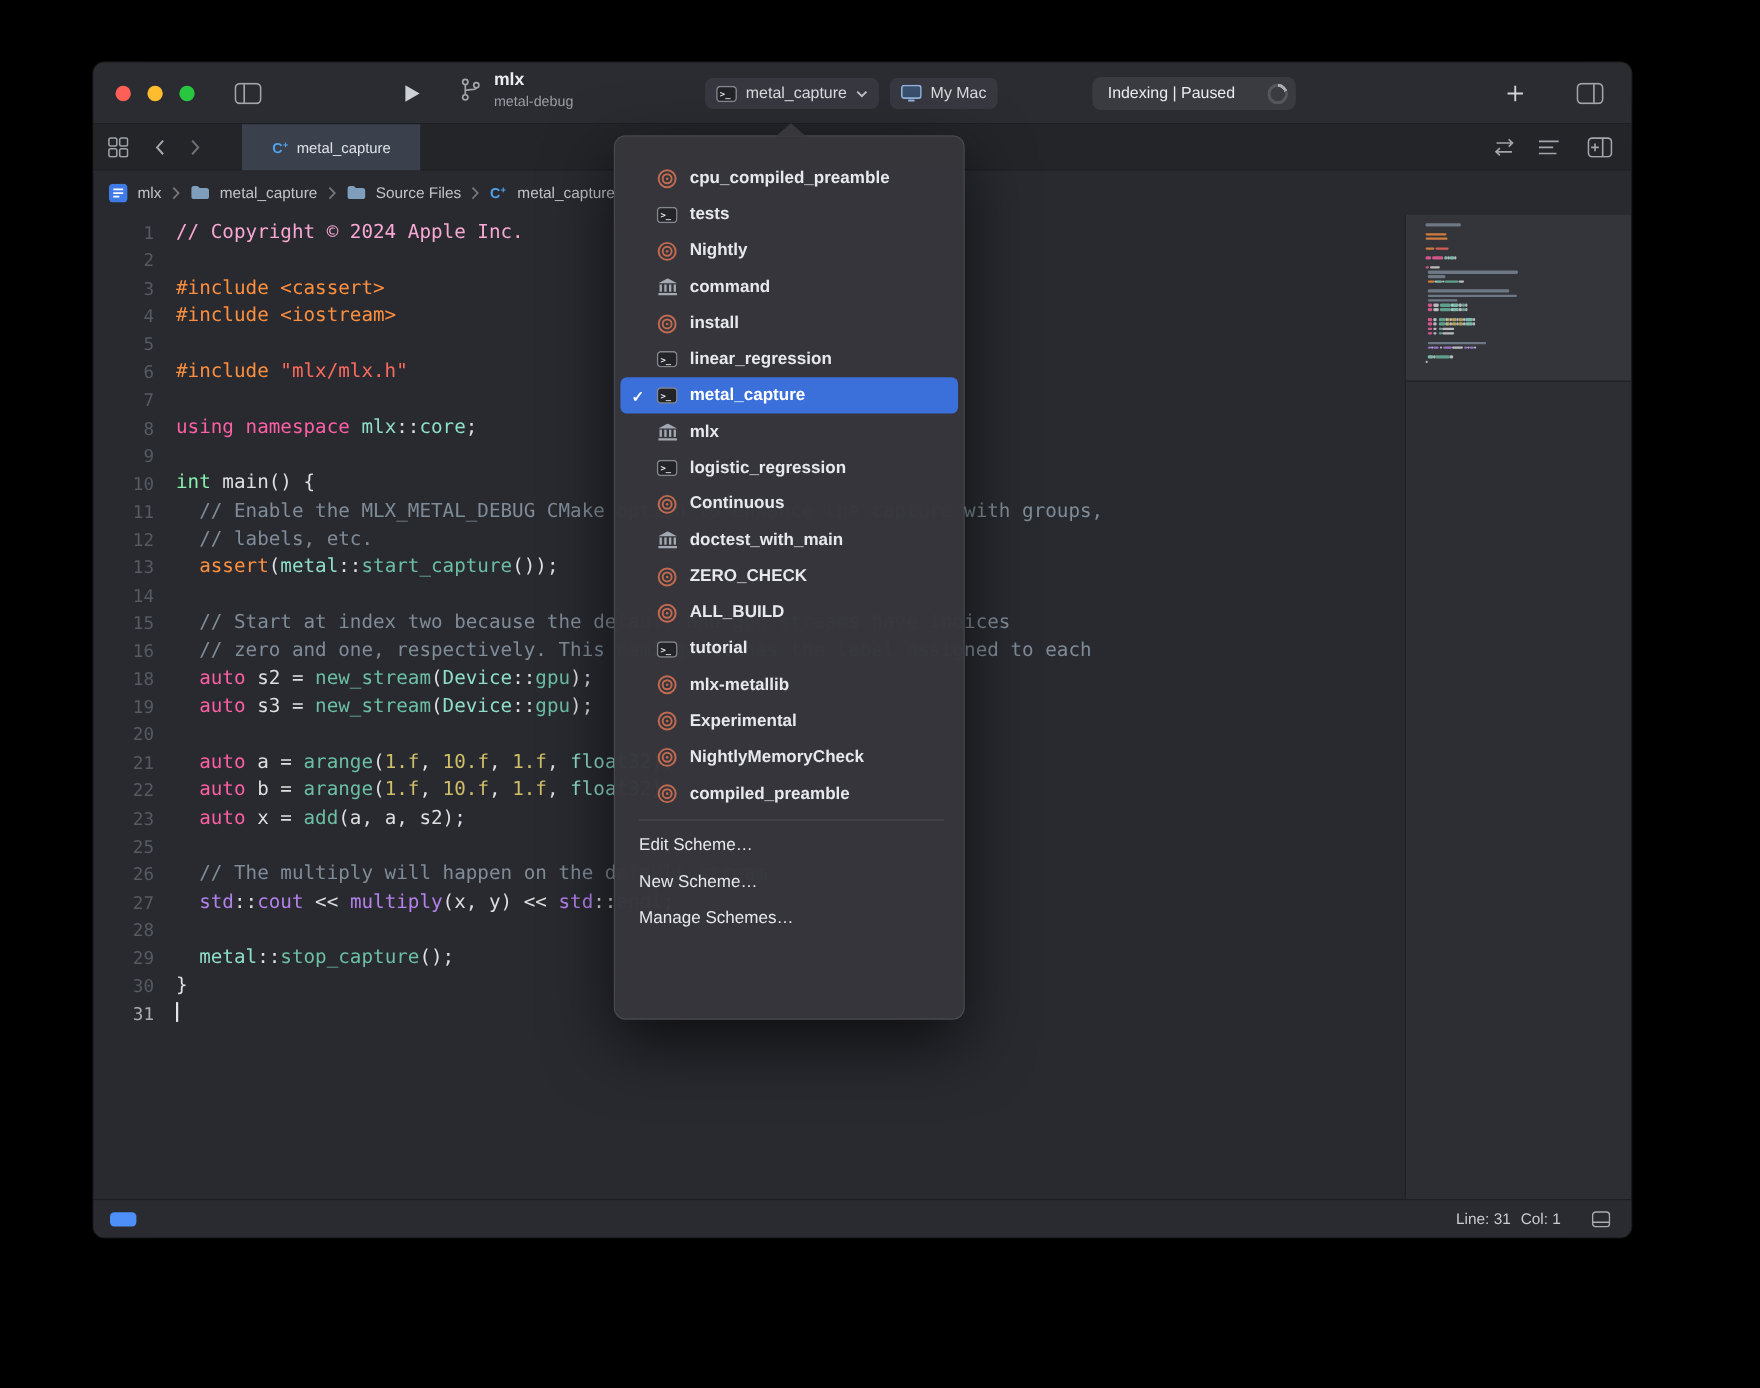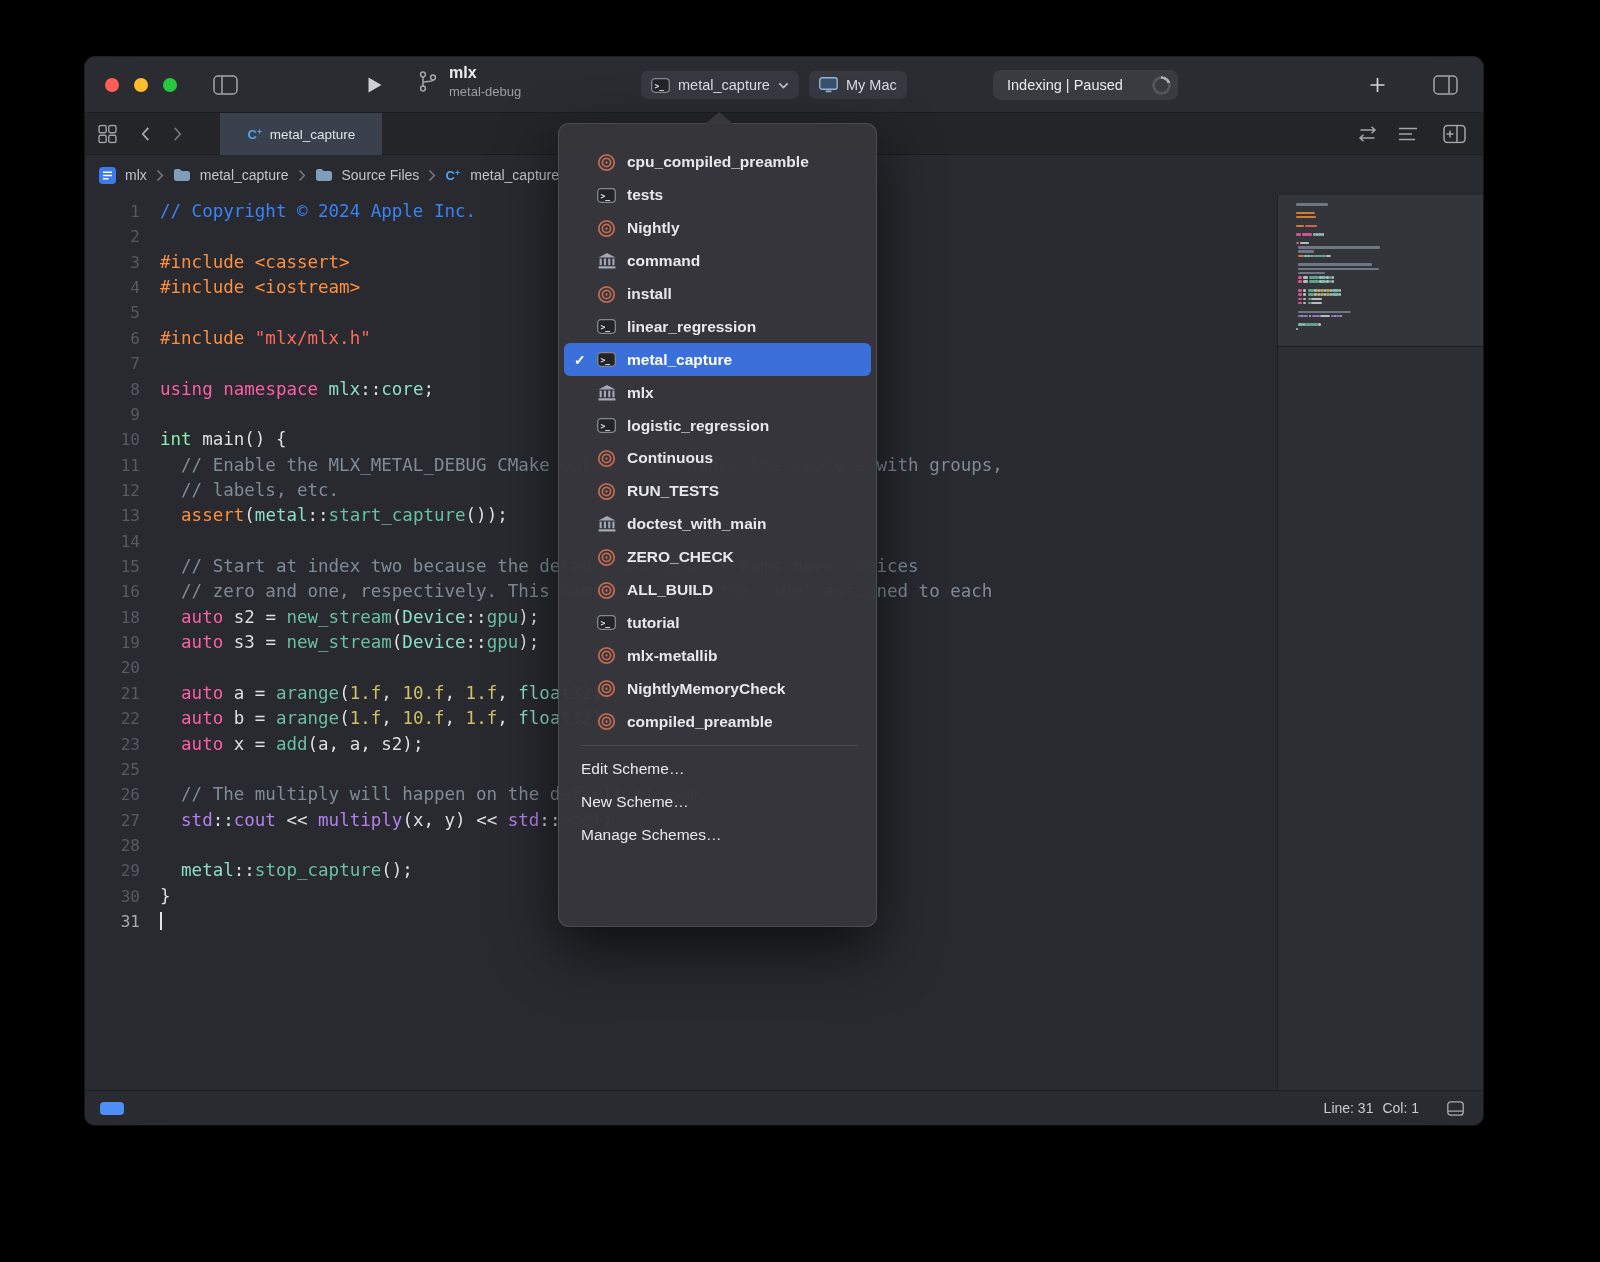--- a/index.html
+++ b/index.html
@@ -260,21 +260,21 @@
         <svg width="16" height="15" viewBox="0 0 16 15">
           <text x="0.5" y="12" font-size="13" font-weight="bold" fill="#53A3EC" font-family="Liberation Sans, sans-serif">C</text>
           <text x="10" y="7.5" font-size="8.5" font-weight="bold" fill="#53A3EC" font-family="Liberation Sans, sans-serif">+</text>
         </svg>
       </span>
       <span class="crumb-label">metal_capture</span>
     </div>
 
   <div class="editor">
     <div class="code-area">
-        <div class="code-line"><span class="line-num">1</span><span class="line-code"><span style="color: #3b82f6;">// Copyright © 2024 Apple Inc.</span></span></div>
+        <div class="code-line"><span class="line-num">1</span><span class="line-code"><span style="color: #f9a8d4;">// Copyright © 2024 Apple Inc.</span></span></div>
         <div class="code-line"><span class="line-num">2</span><span class="line-code"></span></div>
         <div class="code-line"><span class="line-num">3</span><span class="line-code"><span style="color: rgb(253, 143, 63);">#include &lt;cassert&gt;</span></span></div>
         <div class="code-line"><span class="line-num">4</span><span class="line-code"><span style="color: rgb(253, 143, 63);">#include &lt;iostream&gt;</span></span></div>
         <div class="code-line"><span class="line-num">5</span><span class="line-code"></span></div>
         <div class="code-line"><span class="line-num">6</span><span class="line-code"><span style="color: rgb(253, 143, 63);">#include </span><span style="color: rgb(252, 106, 93);">"mlx/mlx.h"</span></span></div>
         <div class="code-line"><span class="line-num">7</span><span class="line-code"></span></div>
         <div class="code-line"><span class="line-num">8</span><span class="line-code"><span style="color: rgb(252, 95, 163);">using</span><span style="color: rgb(223, 223, 224);"> </span><span style="color: rgb(252, 95, 163);">namespace</span><span style="color: rgb(223, 223, 224);"> </span><span style="color: rgb(142, 223, 201);">mlx</span><span style="color: rgb(223, 223, 224);">::</span><span style="color: rgb(142, 223, 201);">core</span><span style="color: rgb(223, 223, 224);">;</span></span></div>
         <div class="code-line"><span class="line-num">9</span><span class="line-code"></span></div>
         <div class="code-line"><span class="line-num">10</span><span class="line-code"><span style="color: #86efac;">int</span><span style="color: rgb(223, 223, 224);"> main() {</span></span></div>
         <div class="code-line"><span class="line-num">11</span><span class="line-code"><span style="color: rgb(223, 223, 224);">  </span><span style="color: rgb(127, 140, 152);">// Enable the MLX_METAL_DEBUG CMake option to enhance the capture with groups,</span></span></div>
@@ -519,31 +519,20 @@
               <circle cx="9.5" cy="9.5" r="7.7" fill="none" stroke="#C06A50" stroke-width="1.8"></circle>
               <circle cx="9.5" cy="9.5" r="4.1" fill="none" stroke="#C06A50" stroke-width="1.8"></circle>
               <circle cx="9.5" cy="9.5" r="1.2" fill="#C06A50"></circle>
             </svg>
           </span>
           <span class="mi-label">Continuous</span>
         </div>
         <div class="menu-item">
           <span class="chk"></span>
           <span class="mi-icon">
-            <svg width="19" height="19" viewBox="0 0 19 19">
-              <circle cx="9.5" cy="9.5" r="7.7" fill="none" stroke="#C06A50" stroke-width="1.8"></circle>
-              <circle cx="9.5" cy="9.5" r="4.1" fill="none" stroke="#C06A50" stroke-width="1.8"></circle>
-              <circle cx="9.5" cy="9.5" r="1.2" fill="#C06A50"></circle>
-            </svg>
-          </span>
-          <span class="mi-label">RUN_TESTS</span>
-        </div>
-        <div class="menu-item">
-          <span class="chk"></span>
-          <span class="mi-icon">
             <svg width="18" height="16" viewBox="0 0 18 16" fill="#A3A9B2">
               <path d="M9 0 L17.5 4.6 H0.5 Z"></path>
               <rect x="1.6" y="5.6" width="2.1" height="6.6"></rect>
               <rect x="5.9" y="5.6" width="2.1" height="6.6"></rect>
               <rect x="10.2" y="5.6" width="2.1" height="6.6"></rect>
               <rect x="14.4" y="5.6" width="2.1" height="6.6"></rect>
               <rect x="0.5" y="13.3" width="17" height="2.2" rx="0.6"></rect>
             </svg>
           </span>
           <span class="mi-label">doctest_with_main</span>
@@ -583,20 +572,31 @@
         <div class="menu-item">
           <span class="chk"></span>
           <span class="mi-icon">
             <svg width="19" height="19" viewBox="0 0 19 19">
               <circle cx="9.5" cy="9.5" r="7.7" fill="none" stroke="#C06A50" stroke-width="1.8"></circle>
               <circle cx="9.5" cy="9.5" r="4.1" fill="none" stroke="#C06A50" stroke-width="1.8"></circle>
               <circle cx="9.5" cy="9.5" r="1.2" fill="#C06A50"></circle>
             </svg>
           </span>
           <span class="mi-label">mlx-metallib</span>
+        </div>
+        <div class="menu-item">
+          <span class="chk"></span>
+          <span class="mi-icon">
+            <svg width="19" height="19" viewBox="0 0 19 19">
+              <circle cx="9.5" cy="9.5" r="7.7" fill="none" stroke="#C06A50" stroke-width="1.8"></circle>
+              <circle cx="9.5" cy="9.5" r="4.1" fill="none" stroke="#C06A50" stroke-width="1.8"></circle>
+              <circle cx="9.5" cy="9.5" r="1.2" fill="#C06A50"></circle>
+            </svg>
+          </span>
+          <span class="mi-label">Experimental</span>
         </div>
         <div class="menu-item">
           <span class="chk"></span>
           <span class="mi-icon">
             <svg width="19" height="19" viewBox="0 0 19 19">
               <circle cx="9.5" cy="9.5" r="7.7" fill="none" stroke="#C06A50" stroke-width="1.8"></circle>
               <circle cx="9.5" cy="9.5" r="4.1" fill="none" stroke="#C06A50" stroke-width="1.8"></circle>
               <circle cx="9.5" cy="9.5" r="1.2" fill="#C06A50"></circle>
             </svg>
           </span>

